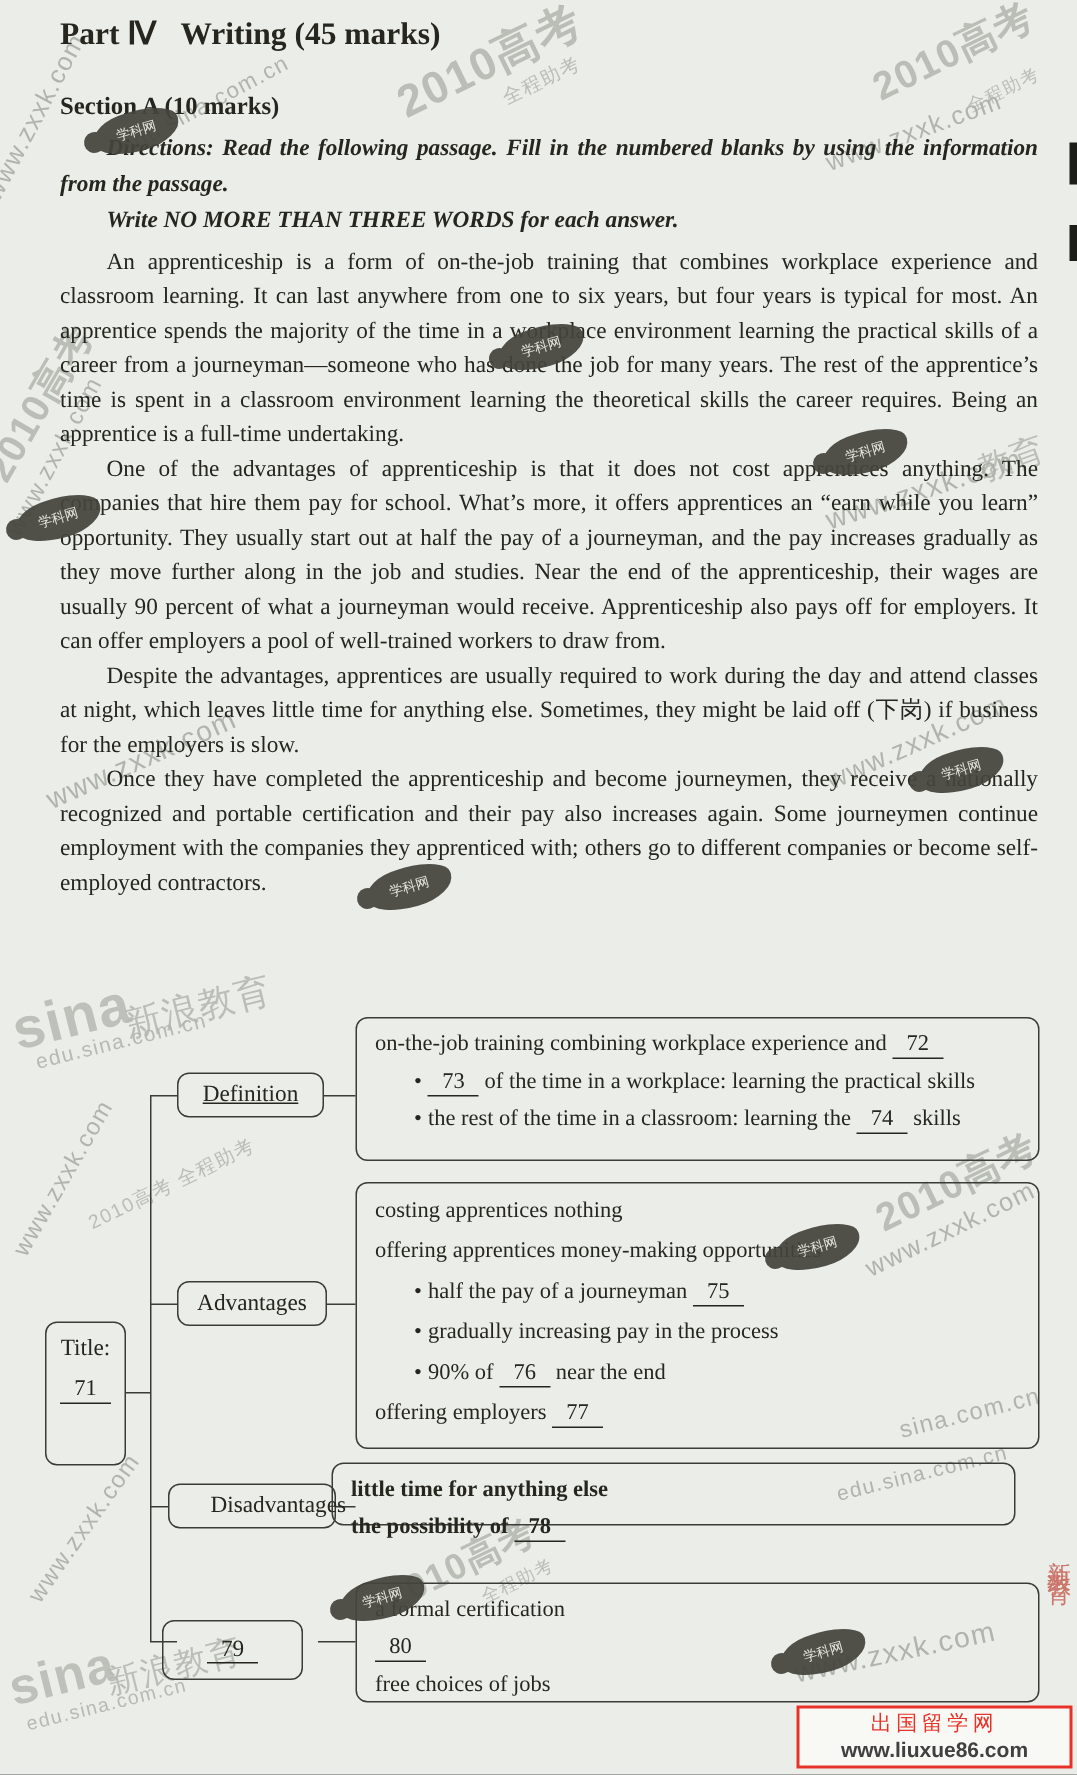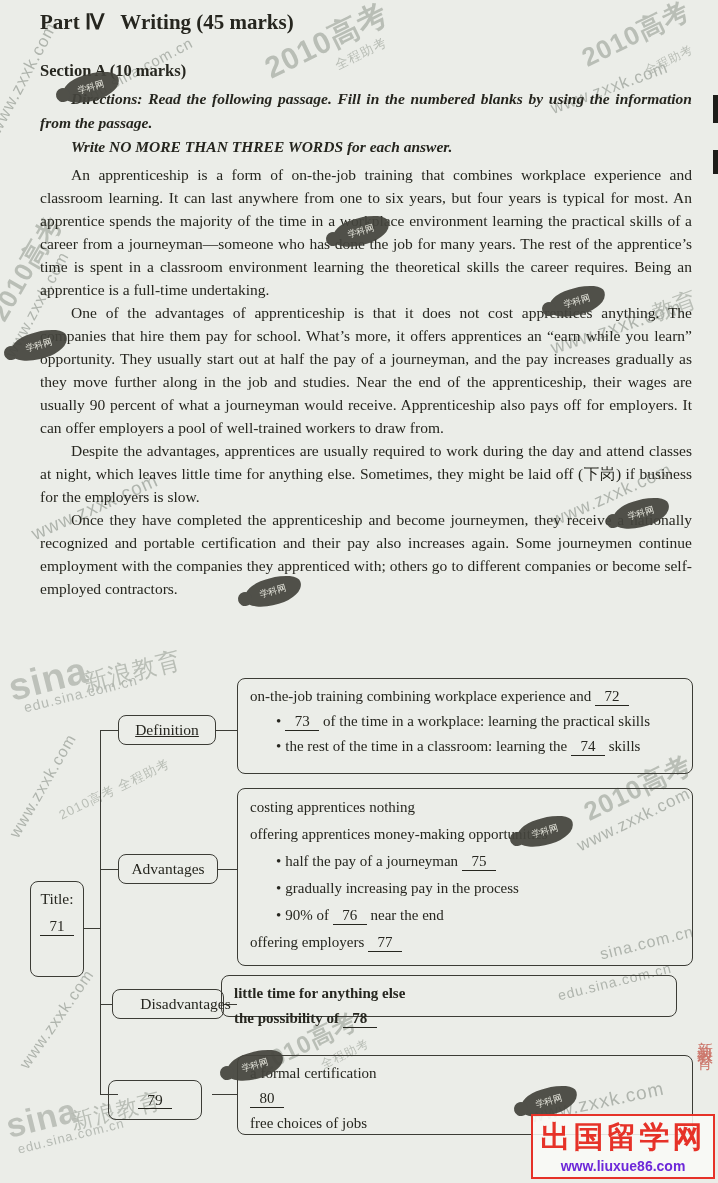--- a/index.html
+++ b/index.html
@@ -40,23 +40,23 @@
   .blank{display:inline-block;min-width:34px;text-align:center;border-bottom:1.2px solid #26261f;line-height:1.15;}
   .conn{position:absolute;background:#3c3c36;}
   .h{height:1.3px;} .v{width:1.3px;}
   .title-box{display:flex;flex-direction:column;align-items:center;padding-top:8px;gap:10px;}
   .title-box .tlabel{font-size:15.5px;}
   
   .edge-mark{position:absolute;right:0;width:5px;background:#1d1d1a;z-index:3;}
   
   .footer-box{position:absolute;right:3px;bottom:4px;width:180px;border:2px solid #e63228;
         background:rgba(249,250,246,.88);z-index:4;text-align:center;padding:1px 0 3px;}
-  .footer-name{color:#e63228;font-size:30px;font-weight:bold;letter-spacing:3px;
+  .footer-name{color:#e63228;font-size:14px;font-weight:normal;letter-spacing:3px;
         font-family:"Liberation Sans",sans-serif;}
-  .footer-url{color:#6d28d9;font-size:14px;font-weight:bold;font-family:"Liberation Sans",sans-serif;}
+  .footer-url{color:#404040;font-size:14px;font-weight:bold;font-family:"Liberation Sans",sans-serif;}
 </style>
 </head>
 <body>
 
 <div class="page">
 
   <div class="wm-layer">
       <div class="wm" style="left: 78px; top: 92px; font-size: 15px; color: rgb(169, 174, 167); transform: rotate(-28deg);">edu.sina.com.cn</div>
       <div class="wm wbold" style="left: 258px; top: 52px; font-size: 30px; color: rgb(180, 185, 177); transform: rotate(-26deg);">2010高考</div>
       <div class="wm" style="left: 332px; top: 58px; font-size: 13px; color: rgb(180, 185, 177); transform: rotate(-26deg);">全程助考</div>

